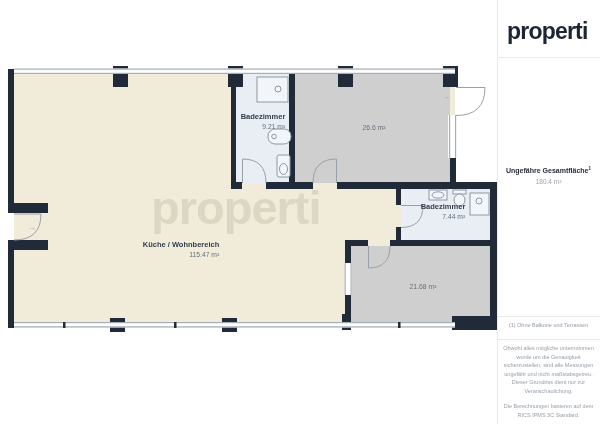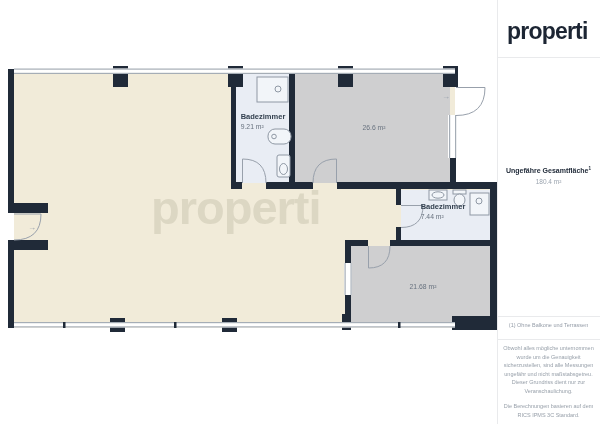--- a/index.html
+++ b/index.html
@@ -13,21 +13,21 @@
   svg.plan{position:absolute;left:0;top:0;}
 
   
   .watermark{
     position:absolute;left:151px;top:184px;
     font-size:47px;font-weight:700;letter-spacing:-1px;
     color:rgba(40,35,10,0.10);line-height:1;user-select:none;
   }
 
   
-  .room-label{position:absolute;transform:translateX(-50%);text-align:left;white-space:nowrap;line-height:1.15;}
+  .room-label{position:absolute;transform:translateX(-50%);text-align:right;white-space:nowrap;line-height:1.15;}
   .rname{font-size:7.5px;font-weight:700;color:#33404f;}
   .rarea{font-size:6.8px;color:#68727f;margin-top:1px;}
 
   
   .logo{
     position:absolute;left:507px;top:20px;
     font-size:23px;font-weight:700;letter-spacing:-0.8px;color:#1c2533;line-height:1;
   }
   .vline{position:absolute;left:497px;top:0;width:1px;height:424px;background:#e9eaec;}
   .hline{position:absolute;left:498px;width:102px;height:1px;background:#e9eaec;}
@@ -175,20 +175,24 @@
 
   <div class="watermark">properti</div>
 
   <div class="room-label" style="left:263px;top:113px">
     <div class="rname">Badezimmer</div>
     <div class="rarea">9.21 m²</div>
   </div>
   <div class="room-label" style="left:374px;top:123px">
     <div class="rarea">26.6 m²</div>
   </div>
+  <div class="room-label" style="left:181px;top:241px">
+    <div class="rname">Küche / Wohnbereich</div>
+    <div class="rarea">115.47 m²</div>
+  </div>
   <div class="room-label" style="left:443px;top:203px">
     <div class="rname">Badezimmer</div>
     <div class="rarea">7.44 m²</div>
   </div>
   <div class="room-label" style="left:423px;top:282px">
     <div class="rarea">21.68 m²</div>
   </div>
 
   <div class="vline"></div>
   <div class="logo">properti</div>

